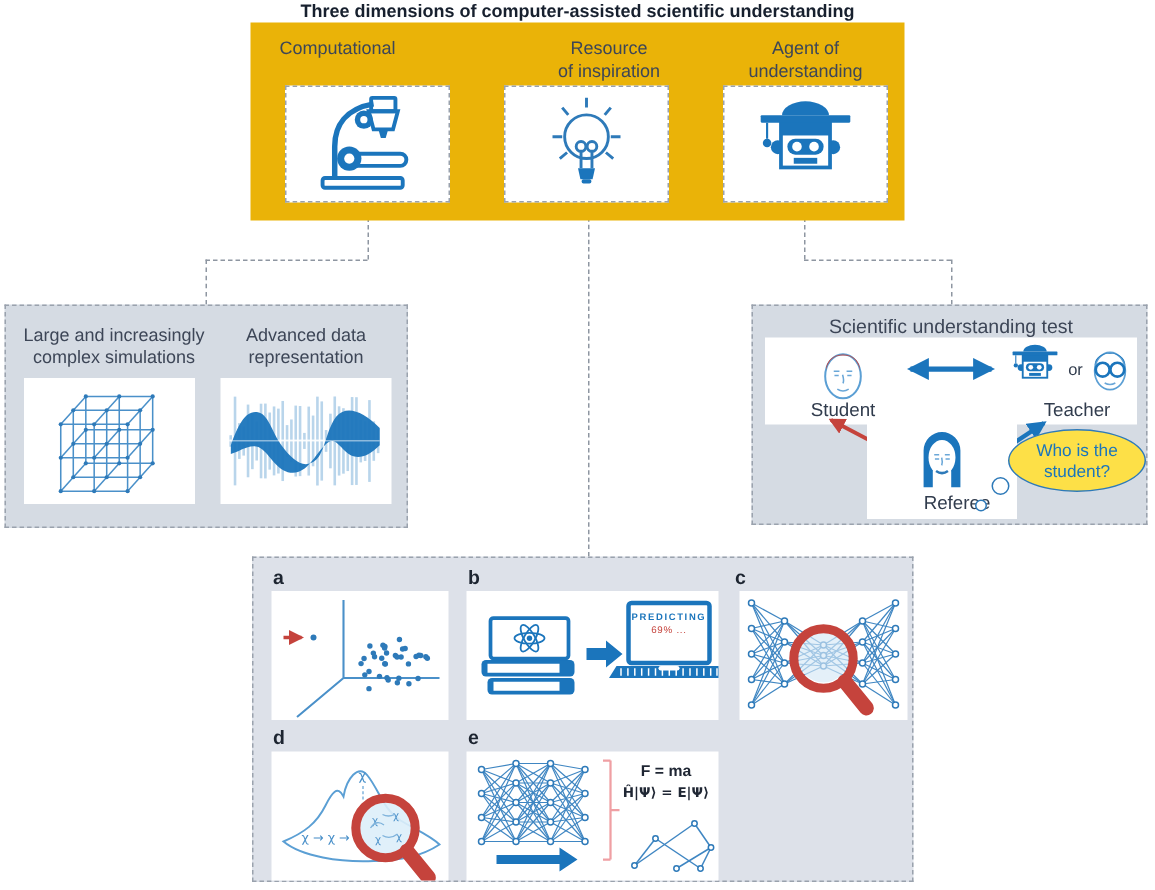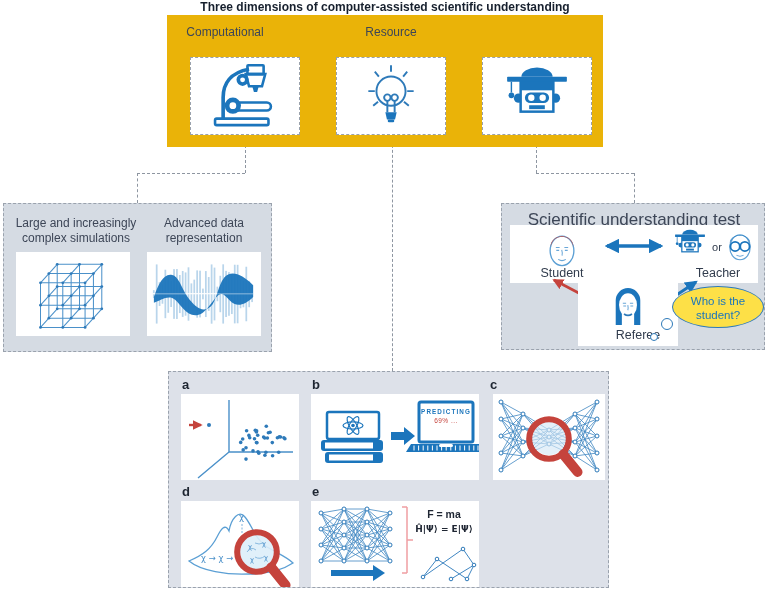--- a/index.html
+++ b/index.html
@@ -66,24 +66,27 @@
   <div class="abs vline" style="left:392px;top:135px;height:236px;"></div>
   <div class="abs vline" style="left:536px;top:135px;height:38px;"></div>
   <div class="abs hline" style="left:536px;top:173px;width:98px;"></div>
   <div class="abs vline" style="left:634px;top:173px;height:30px;"></div>
 
   <div class="abs" style="left:167px;top:15px;width:436px;height:132px;background:#eab308;">
 
     <div class="abs lbl" style="left:-12px;top:10px;width:140px;">
       <div>Computational</div>
     </div>
-    <div class="abs lbl" style="left:154px;top:10px;width:140px;">
+    <div class="abs lbl" style="left:169px;top:10px;width:140px;">
       <div>Resource</div>
+      <div>of inspiration</div>
     </div>
     <div class="abs lbl" style="left:300px;top:10px;width:140px;">
+      <div>Agent of</div>
+      <div>understanding</div>
     </div>
 
     <div class="abs dashed wbox" style="left:23px;top:42px;width:110px;height:78px;">
       <svg width="86" height="68" viewBox="0 0 100 84">
         <g stroke="#1b75bc" stroke-width="3.2" fill="none">
           <rect x="53" y="4" width="20" height="11" rx="1"></rect>
           <path d="M51,15 h24 l-4,15 h-16 z"></path>
           <path d="M55,9 C32,13 23,27 23,44 L23,70" stroke-width="4.5"></path>
           <rect x="36" y="50" width="46" height="10" rx="5"></rect>
           <rect x="13" y="70" width="66" height="8" rx="2"></rect>
@@ -228,21 +231,21 @@
         <rect x="2" y="36" width="104" height="1.2" fill="#fff" opacity="0.85"></rect>
         <path d="M3,40 C8,26 13,16 21,17 C29,18 31,30 38,40 C46,51 54,57 62,50
                  C68,45 69,29 76,20 C83,12 94,16 106,28 L106,40 C96,50 88,50 82,44
                  C76,38 74,34 68,40 C61,47 56,59 46,59 C36,59 31,48 25,43 C18,37 10,44 3,46 Z" fill="#1b75bc" fill-opacity="0.95"></path>
         <rect x="2" y="36.4" width="104" height="0.9" fill="#fff" opacity="0.55"></rect>
       </svg>
     </div>
   </div>
 
   <div class="abs dashed panel" style="left:501px;top:203px;width:264px;height:147px;">
-    <div class="abs lbl" style="left:0;top:6px;width:264px;font-size:17px;">Scientific understanding test</div>
+    <div class="abs lbl" style="left:0;top:6px;width:264px;font-size:13px;">Scientific understanding test</div>
   </div>
 
   <div class="abs wbox" style="left:510px;top:225px;width:248px;height:58px;"></div>
   <svg class="abs" style="left:543px;top:227px;" width="38" height="42" viewBox="0 0 40 44">
     <ellipse cx="20" cy="25" rx="12.5" ry="15.5" fill="#fff" stroke="#5b9fd4" stroke-width="1.4"></ellipse>
     <path d="M8,21 C8,6 32,6 32,21 C30,12 25,10.5 20,10.5 C15,10.5 10,12 8,21 Z" fill="#c5433c"></path>
     <g stroke="#6aa7d8" stroke-width="1.1" fill="none">
       <path d="M13.5,21.5 h4 M22.5,21.5 h4"></path>
       <path d="M14,24.5 h3 M23,24.5 h3"></path>
       <path d="M19.7,24 q1.2,4 0.3,6"></path>

